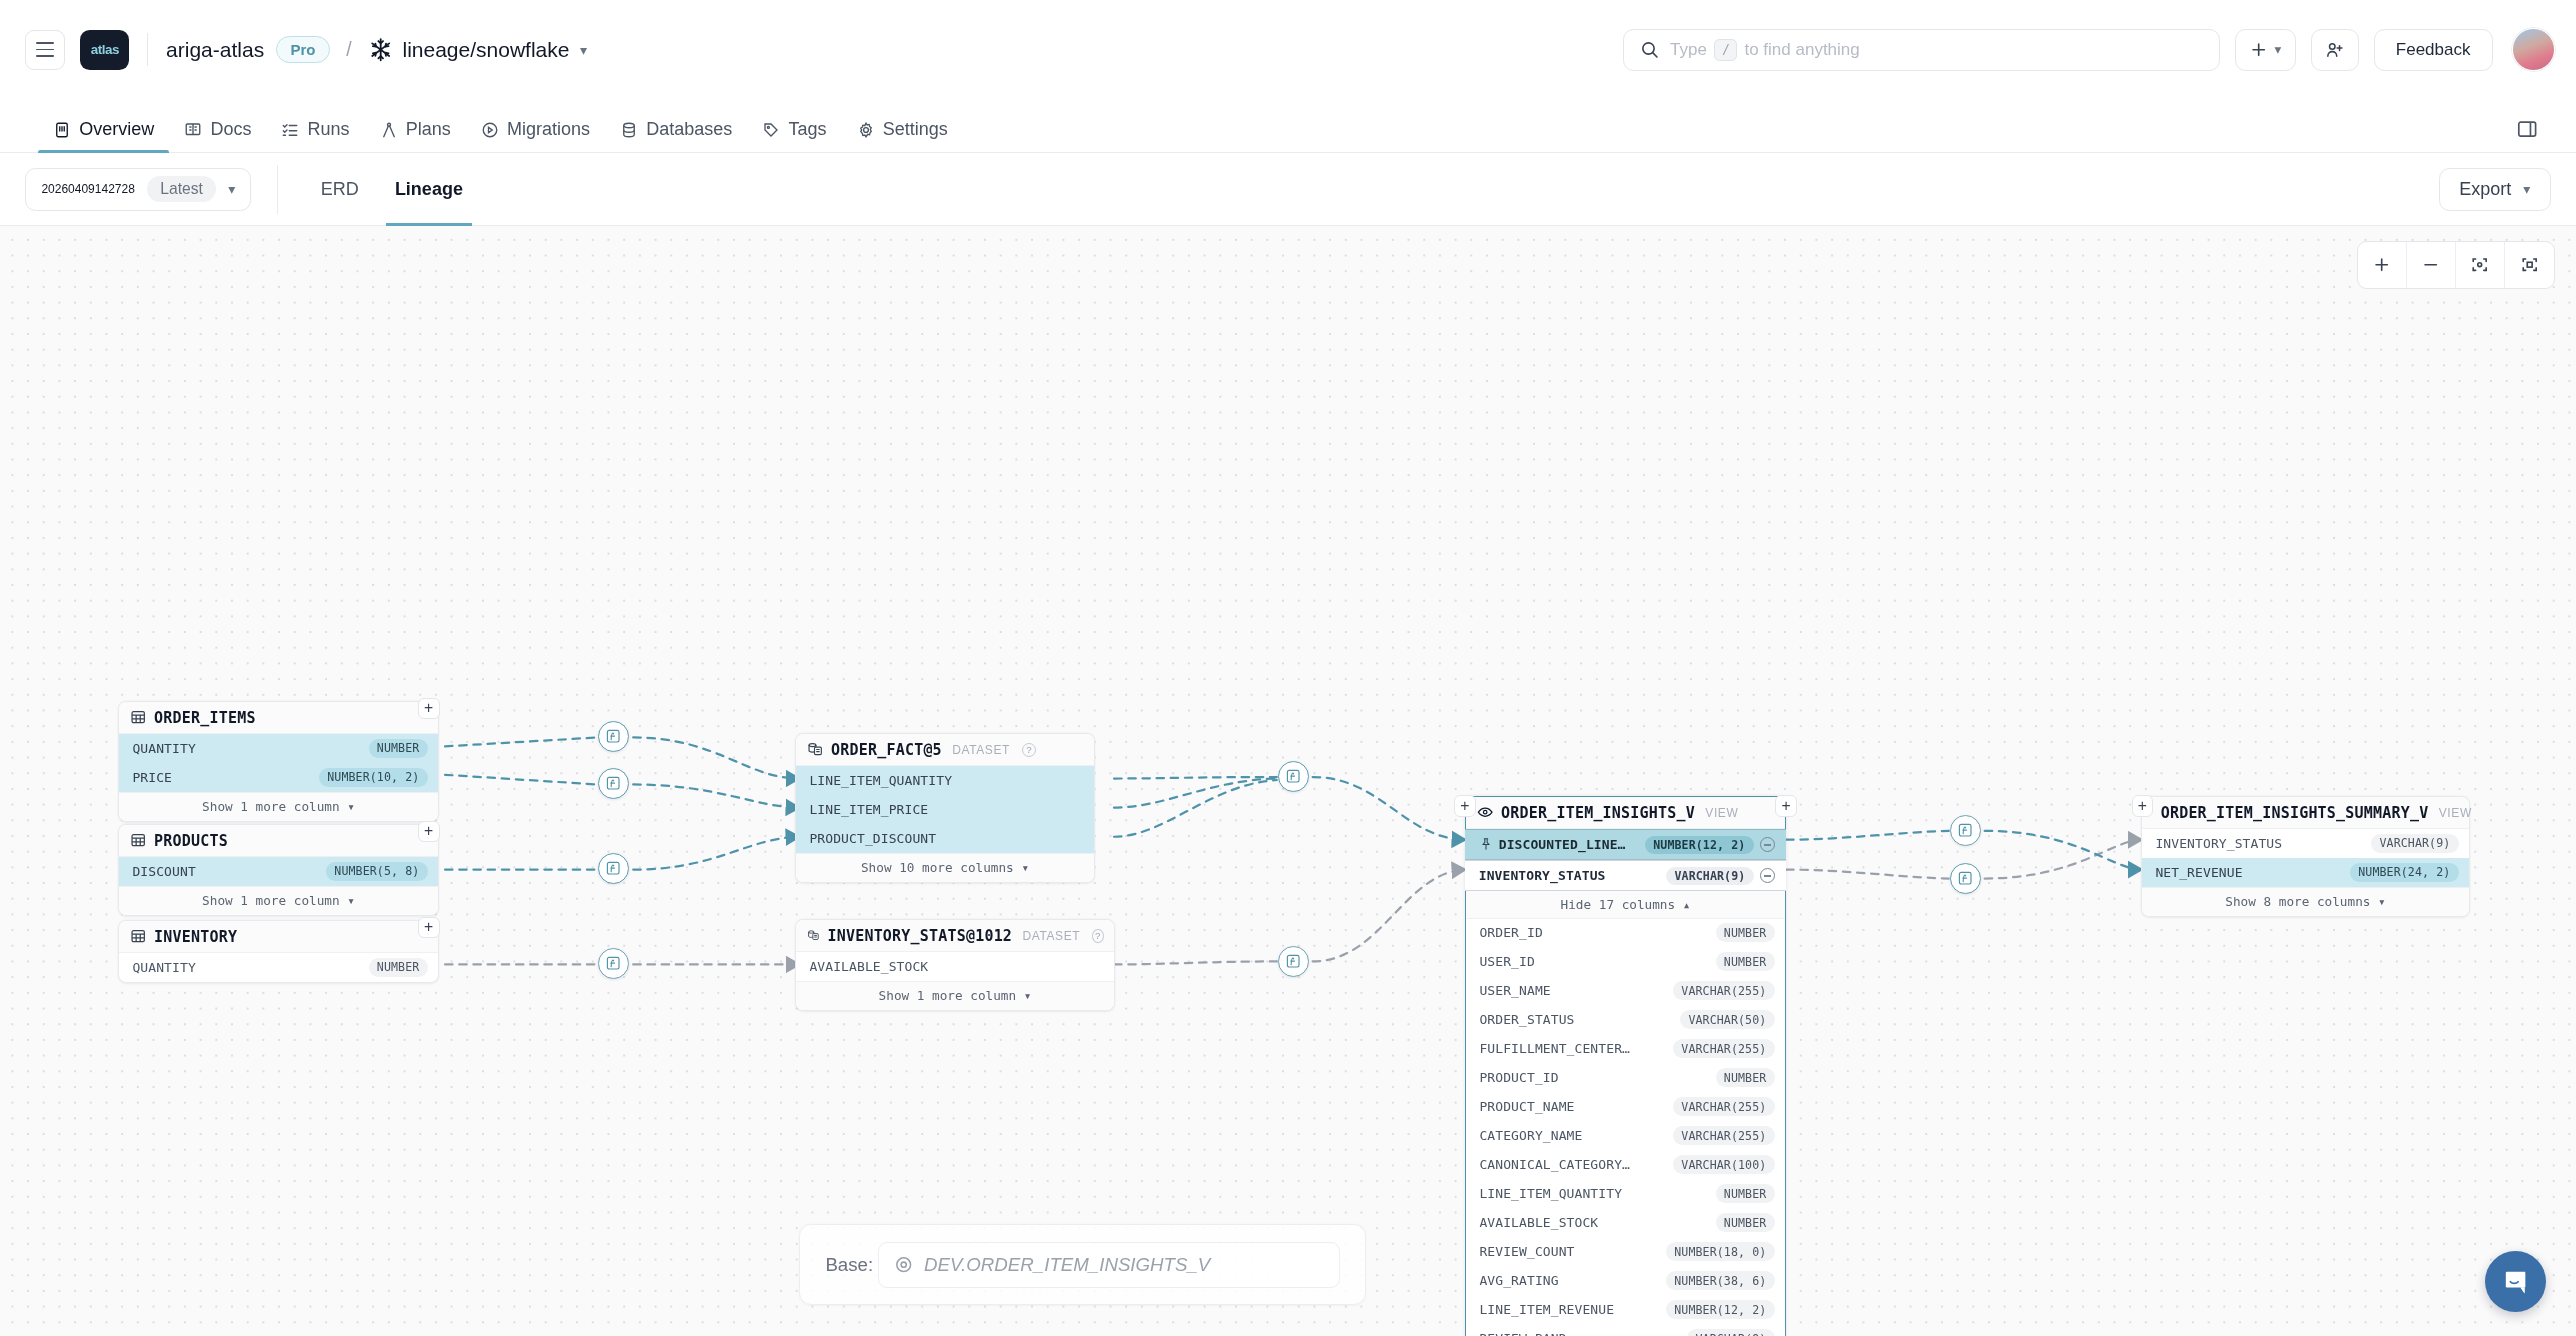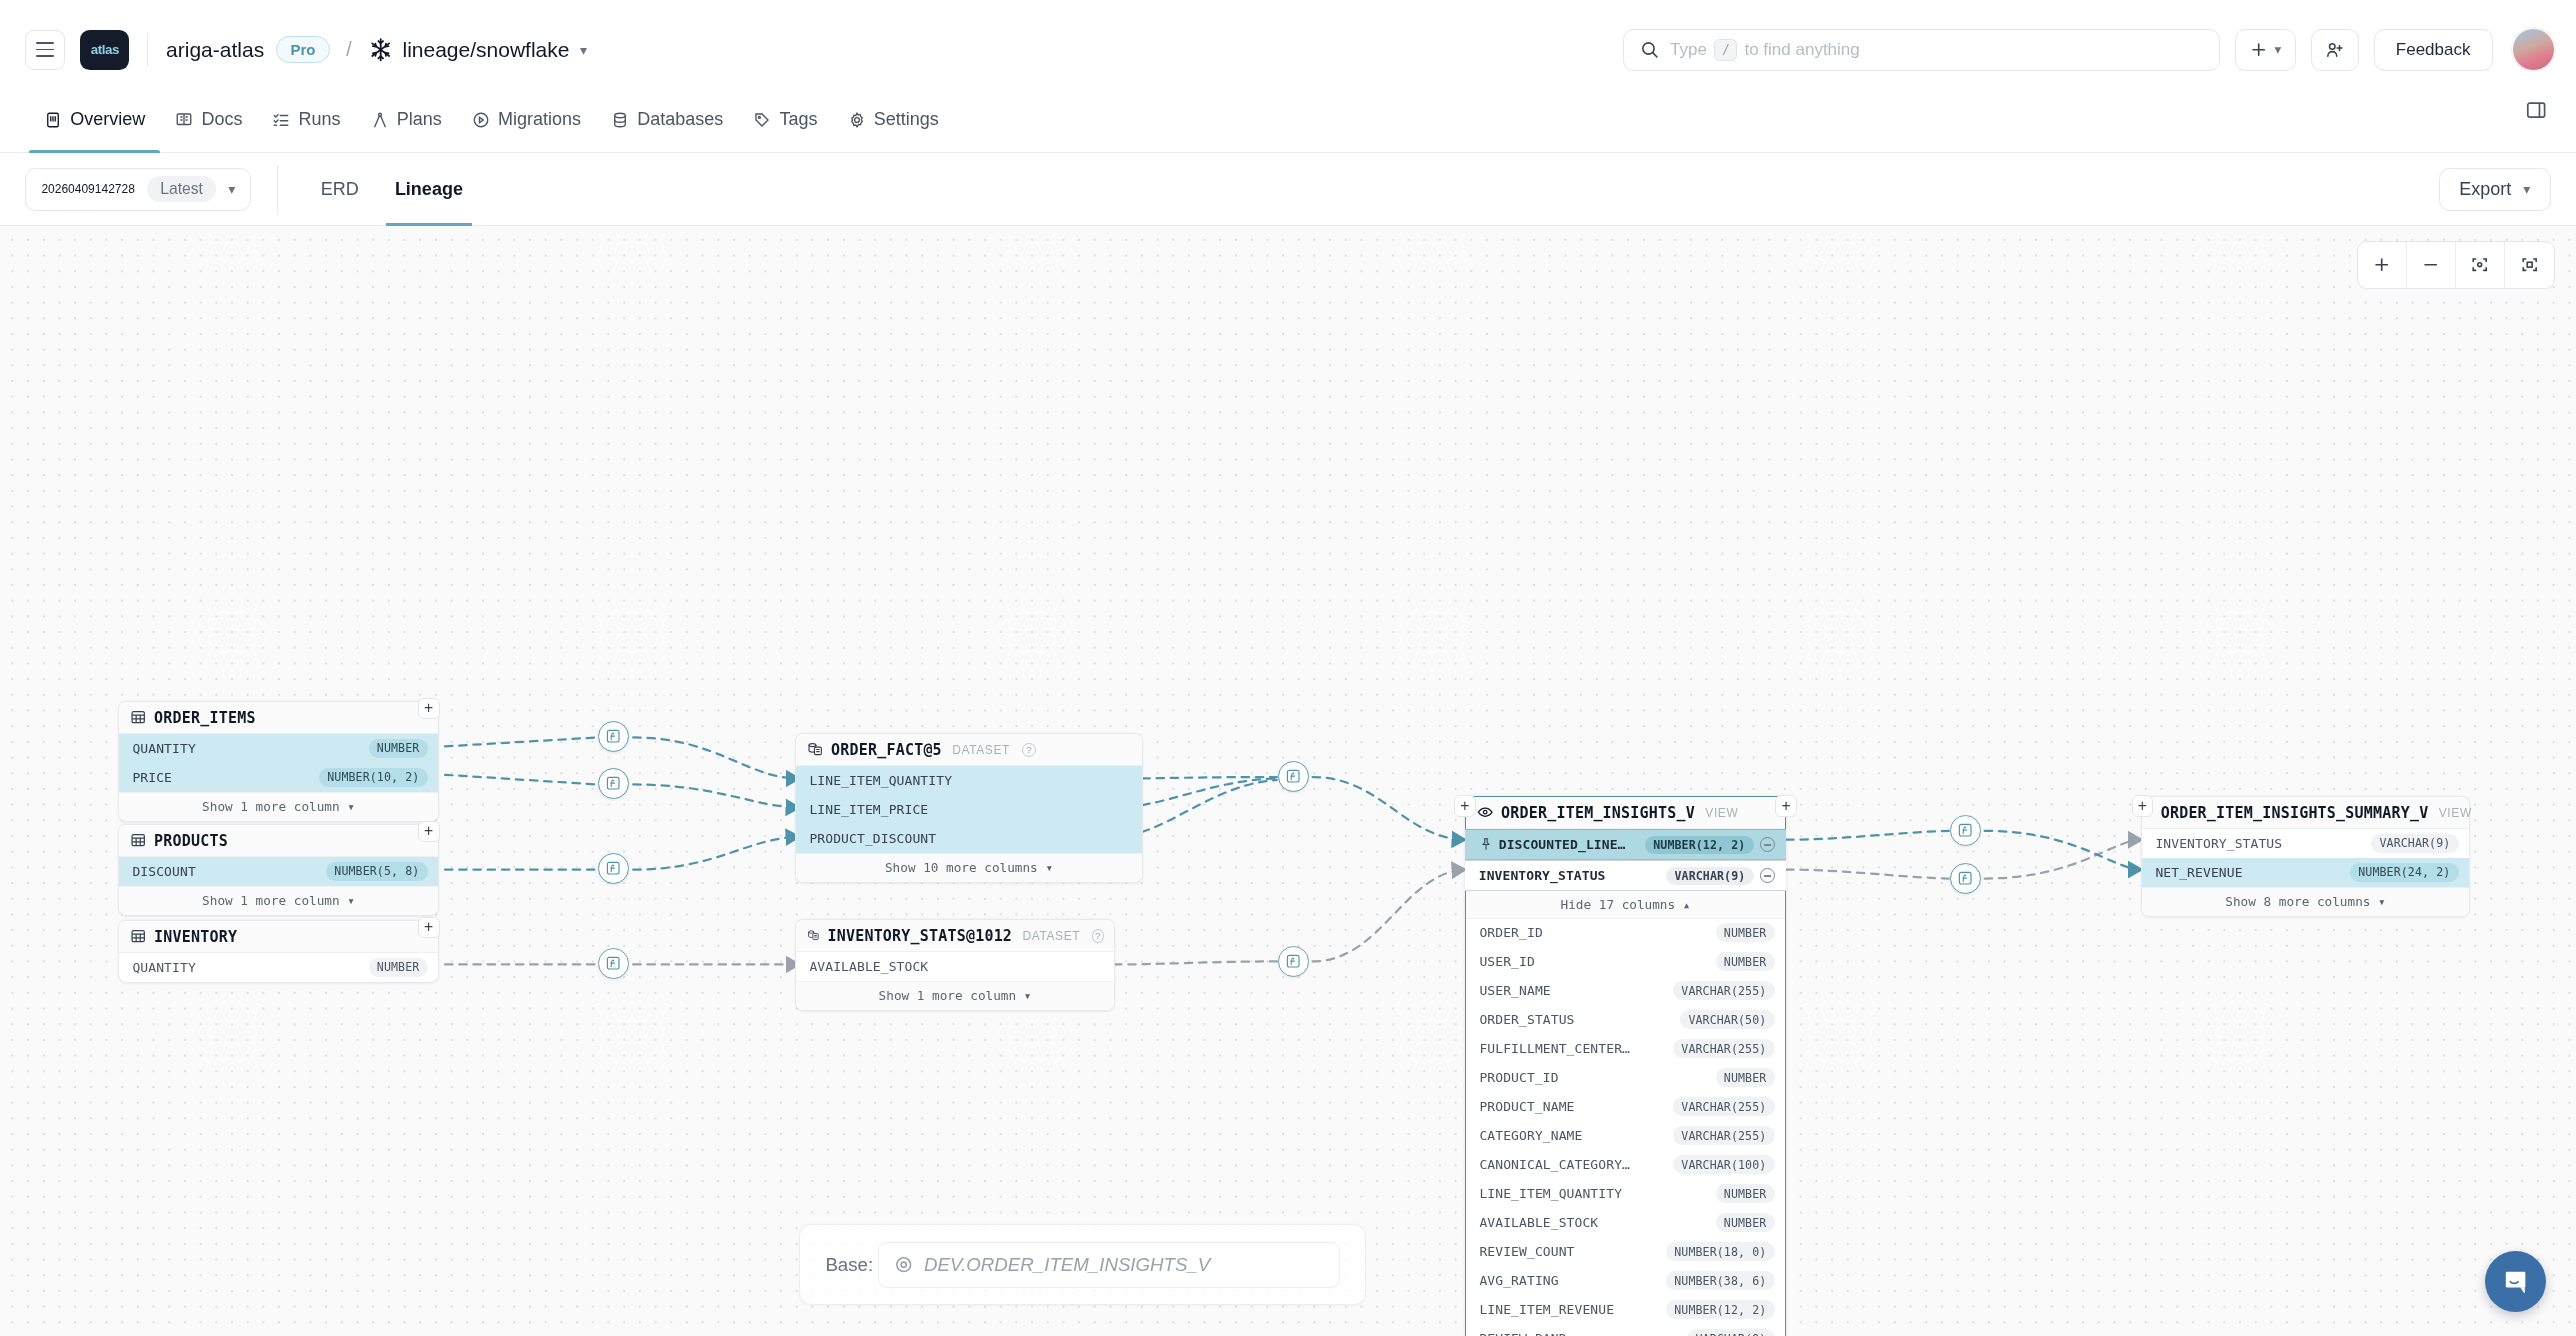--- a/index.html
+++ b/index.html
@@ -62,21 +62,21 @@
     display: flex; align-items: center; padding: 0 21px; font-size: 17px; color: #1f2937; cursor: pointer;
   }
   .avatar {
     width: 43px; height: 43px; border-radius: 50%; margin-left: 4.5px;
     background: linear-gradient(160deg,#9fc7e8 0%,#cfa9a0 42%,#e07c8e 70%,#c76d84 100%);
     border: 1.5px solid #fff; box-shadow: 0 0 0 0.7px #e5e7eb; cursor: pointer;
   }
 
   
   #navbar {
-    height: 54px; display: flex; padding: 0 29px;
+    height: 54px; display: flex; align-items: flex-end; padding: 0 38px;
     border-bottom: 0.7px solid #e9ebef; background: #fff; position: relative;
   }
   .navtab {
     display: flex; align-items: center; gap: 8.2px; padding: 0 15px 12px 15px;
     font-size: 18px; color: #4b5563; cursor: pointer; position: relative;
   }
   .navtab.active { color: #111827; font-weight: 500; }
   .navtab.active::after {
     content: ""; position: absolute; left: 0; right: 0; bottom: -0.7px; height: 3px;
     background: #5fa8c0; border-radius: 2.2px 2.2px 0 0;
@@ -471,21 +471,21 @@
           <path d="M3 9h18M3 14.5h18M9 9v11M15 9v11"></path>
         </svg>
       <span class="node-title mono">INVENTORY</span>
     </div>
     <div class="col-row" style="border-radius:0 0 7.5px 7.5px;">
       <span class="col-name mono">QUANTITY</span>
       <span class="type-pill mono">NUMBER</span>
     </div>
   </div>
 
-  <div class="node" style="left:795px; top:507px; width:348px;">
+  <div class="node" style="left:795px; top:507px; width:300px;">
     <div class="node-head">
       <svg width="16.4" height="16.4" viewBox="0 0 24 24" fill="none" stroke="#374151" stroke-width="1.7">
           <ellipse cx="8" cy="6" rx="5" ry="2.2"></ellipse>
           <path d="M3 6v8c0 1.2 2.2 2.2 5 2.2s5-1 5-2.2V6"></path>
           <rect x="11" y="9" width="10" height="11" rx="1.6" fill="#fff"></rect>
           <path d="M13.5 12.5h5M13.5 15.5h5"></path>
         </svg>
       <span class="node-title mono">ORDER_FACT@5</span>
       <span class="node-kind">DATASET</span>
       <span class="qmark">?</span>

